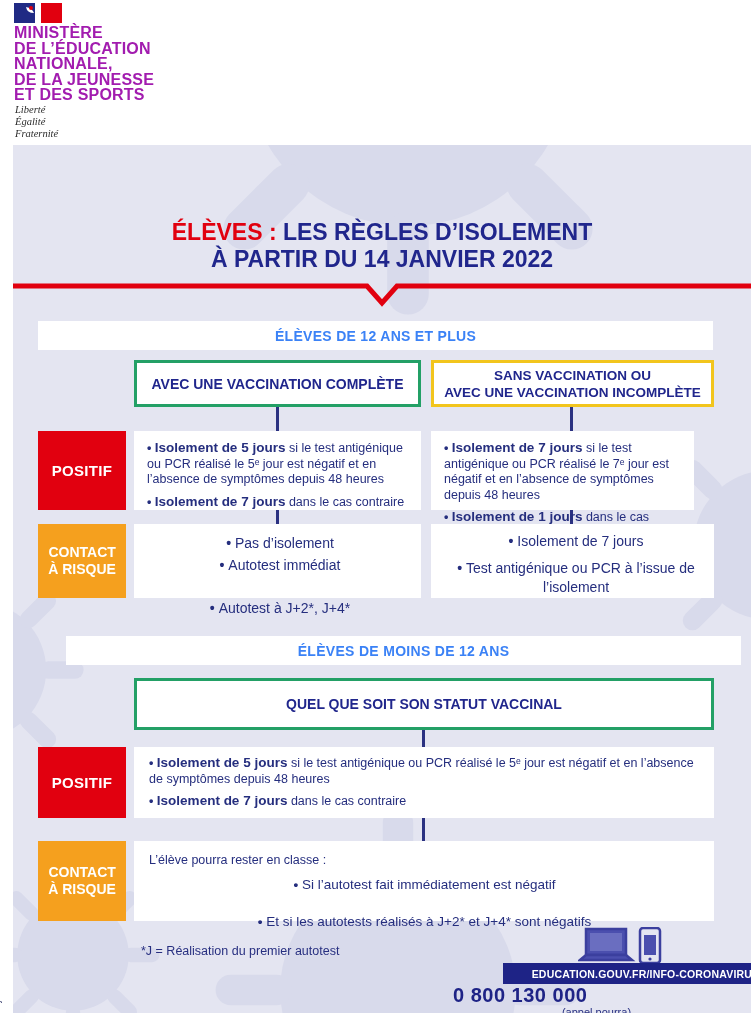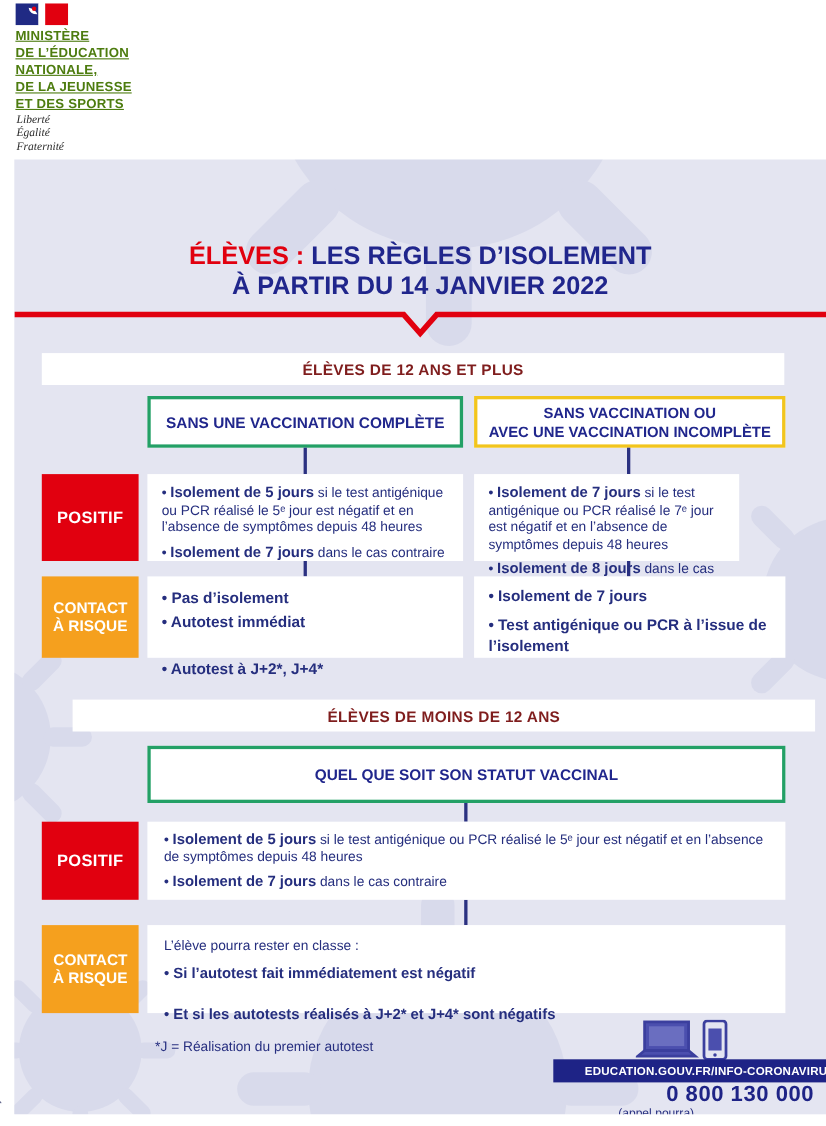--- a/index.html
+++ b/index.html
@@ -1,72 +1,72 @@
 <!DOCTYPE html>
 <html><head>
 <meta charset="utf-8">
 <style>
   html,body{margin:0;padding:0;}
   body{width:751px;height:1024px;background:#ffffff;font-family:"Liberation Sans","DejaVu Sans",sans-serif;}
   .page{position:relative;width:751px;height:1024px;background:#ffffff;overflow:hidden;}
 
   
   .gov-logo{position:absolute;left:14px;top:3px;}
-  .ministry{position:absolute;left:14px;top:25px;font-weight:700;font-size:12px;line-height:15.5px;color:#4d7c0f;letter-spacing:.2px;text-decoration:underline;}
+  .ministry{position:absolute;left:14px;top:25px;font-weight:700;font-size:16px;line-height:15.5px;color:#a21caf;letter-spacing:.2px;}
   .motto{position:absolute;left:15px;top:104px;font-family:"Liberation Serif","DejaVu Serif",serif;font-style:italic;font-size:10.5px;line-height:12px;color:#2b2b2b;}
 
   
   .canvas{position:absolute;left:13px;top:145px;width:738px;height:868px;background:#e4e5f1;overflow:hidden;}
   .wm{position:absolute;left:0;top:0;width:738px;height:868px;pointer-events:none;}
 
   .abs{position:absolute;}
 
   .covid-badge{left:538px;top:25px;width:138px;height:42px;background:#1e2386;color:#ffffff;font-weight:700;font-size:19px;letter-spacing:.5px;display:flex;align-items:center;justify-content:center;}
 
   .title{left:0;top:74px;width:738px;text-align:center;font-weight:700;font-size:23px;line-height:27px;color:#20268c;}
   .title .red{color:#e1000f;}
 
   .rule-svg{left:0;top:136px;}
 
-  .band{left:25px;width:675px;height:29px;background:#ffffff;display:flex;align-items:center;justify-content:center;font-weight:700;font-size:14px;letter-spacing:.3px;color:#7f1d1d;text-align:center;}
+  .band{left:25px;width:675px;height:29px;background:#ffffff;display:flex;align-items:center;justify-content:center;font-weight:700;font-size:14px;letter-spacing:.3px;color:#3b82f6;text-align:center;}
   .band1{top:176px;}
   .band2{top:491px;margin-left:28px;}
 
   .hdr-box{background:#ffffff;display:flex;align-items:center;justify-content:center;text-align:center;font-weight:700;color:#20268c;box-sizing:border-box;}
   .hdr-left{left:121px;top:215px;width:287px;height:47px;border:3px solid #23a066;font-size:14px;}
   .hdr-right{left:418px;top:215px;width:283px;height:47px;border:3px solid #f2c51d;font-size:13.5px;line-height:17px;white-space:pre-line;}
   .hdr-wide{left:121px;top:533px;width:580px;height:52px;border:3px solid #23a066;font-size:14px;}
 
   .conn{position:absolute;width:3px;background:#2b3181;}
 
   .row-label{display:flex;align-items:center;justify-content:center;text-align:center;color:#ffffff;font-weight:700;}
   .lab-pos{background:#e1000f;font-size:15px;letter-spacing:.3px;}
   .lab-con{background:#f5a01e;font-size:14px;line-height:17px;white-space:pre-line;text-align:right;}
   .lp1{left:25px;top:286px;width:88px;height:79px;}
   .lc1{left:25px;top:379px;width:88px;height:74px;}
   .lp2{left:25px;top:602px;width:88px;height:71px;}
   .lc2{left:25px;top:696px;width:88px;height:80px;}
 
   .content{background:#ffffff;box-sizing:border-box;color:#252e7e;}
   .cL1{left:121px;top:286px;width:287px;height:79px;padding:9px 8px 0 13px;font-size:12.5px;line-height:15.5px;}
-  .cR1{left:418px;top:286px;width:241px;height:79px;padding:9px 6px 0 13px;font-size:12.5px;line-height:15.5px;}
+  .cR1{left:418px;top:286px;width:263px;height:79px;padding:9px 6px 0 13px;font-size:12.5px;line-height:15.5px;}
   .cL2{left:121px;top:379px;width:287px;height:74px;padding:8px 8px 0 13px;font-size:14px;line-height:22px;}
   .cR2{left:418px;top:379px;width:283px;height:74px;padding:8px 6px 0 13px;font-size:14px;line-height:19px;}
   .c3{left:121px;top:602px;width:580px;height:71px;padding:8px 14px 0 15px;font-size:12.5px;line-height:15.5px;}
   .c4{left:121px;top:696px;width:580px;height:80px;padding:9px 14px 0 15px;font-size:13.5px;line-height:21px;}
 
   .bl{margin-bottom:6px;}
   .bl::before{content:"• ";font-weight:700;}
   .bl .ld{font-weight:700;font-size:1.08em;}
-  .bold-bl{font-weight:700;}
+  .bold-bl{font-weight:400;text-align:center;}
   .intro{font-size:12.5px;font-weight:400;margin-bottom:3px;}
 
   .footnote{left:128px;top:799px;font-size:12.5px;color:#272f80;}
   .site-badge{left:490px;top:818px;width:237px;height:21px;background:#1e2386;color:#ffffff;font-weight:700;font-size:10.5px;letter-spacing:.2px;display:flex;align-items:center;justify-content:center;padding-left:24px;}
-  .phone{left:440px;top:839px;width:287px;text-align:right;font-weight:700;font-size:20px;letter-spacing:.5px;color:#1e2386;line-height:22px;}
+  .phone{left:440px;top:839px;width:287px;text-align:left;font-weight:700;font-size:20px;letter-spacing:.5px;color:#1e2386;line-height:22px;}
   .phone-note{left:440px;top:861px;width:287px;text-align:center;font-size:11px;color:#272f80;}
   .icons-wrap{left:565px;top:782px;}
 
   .side-date{position:absolute;left:2px;bottom:8px;transform-origin:0 100%;transform:rotate(-90deg);font-size:10px;color:#3a3f6e;white-space:nowrap;}
 </style>
 </head>
 <body>
 
 <div class="page">
 
@@ -120,39 +120,39 @@
       <div><span class="red">ÉLÈVES :</span><span> LES RÈGLES D’ISOLEMENT</span></div>
       <div>À PARTIR DU 14 JANVIER 2022</div>
     </div>
 
     <svg class="abs rule-svg" width="738" height="28" viewBox="0 0 738 28">
       <polyline points="0,5 354,5 369,22 384,5 738,5" fill="none" stroke="#e1000f" stroke-width="5"></polyline>
     </svg>
 
     <div class="abs band band1">ÉLÈVES DE 12 ANS ET PLUS</div>
 
-    <div class="abs hdr-box hdr-left">SANS UNE VACCINATION COMPLÈTE</div>
+    <div class="abs hdr-box hdr-left">AVEC UNE VACCINATION COMPLÈTE</div>
     <div class="abs hdr-box hdr-right">SANS VACCINATION OU
 AVEC UNE VACCINATION INCOMPLÈTE</div>
 
     <div class="conn" style="left:263px;top:262px;height:24px;"></div>
     <div class="conn" style="left:557px;top:262px;height:24px;"></div>
     <div class="conn" style="left:263px;top:365px;height:14px;"></div>
     <div class="conn" style="left:557px;top:365px;height:14px;"></div>
 
     <div class="abs row-label lab-pos lp1">POSITIF</div>
 
     <div class="abs content cL1">
       <div class="bl"><span class="ld">Isolement de 5 jours</span><span> si le test antigénique ou PCR réalisé le 5ᵉ jour est négatif et en l’absence de symptômes depuis 48 heures</span></div>
       <div class="bl"><span class="ld">Isolement de 7 jours</span><span> dans le cas contraire</span></div>
     </div>
 
     <div class="abs content cR1">
       <div class="bl"><span class="ld">Isolement de 7 jours</span><span> si le test antigénique ou PCR réalisé le 7ᵉ jour est négatif et en l’absence de symptômes depuis 48 heures</span></div>
-      <div class="bl"><span class="ld">Isolement de 8 jours</span><span> dans le cas contraire</span></div>
+      <div class="bl"><span class="ld">Isolement de 1 jours</span><span> dans le cas contraire</span></div>
     </div>
 
     <div class="abs row-label lab-con lc1">CONTACT
 À RISQUE</div>
 
     <div class="abs content cL2">
       <div class="bl bold-bl" style="margin-bottom:0;"><span>Pas d’isolement</span></div>
       <div class="bl bold-bl" style="margin-bottom:0;"><span>Autotest immédiat</span></div>
       <div class="bl bold-bl" style="margin-bottom:0;margin-top:21px;"><span>Autotest à J+2*, J+4*</span></div>
     </div>

